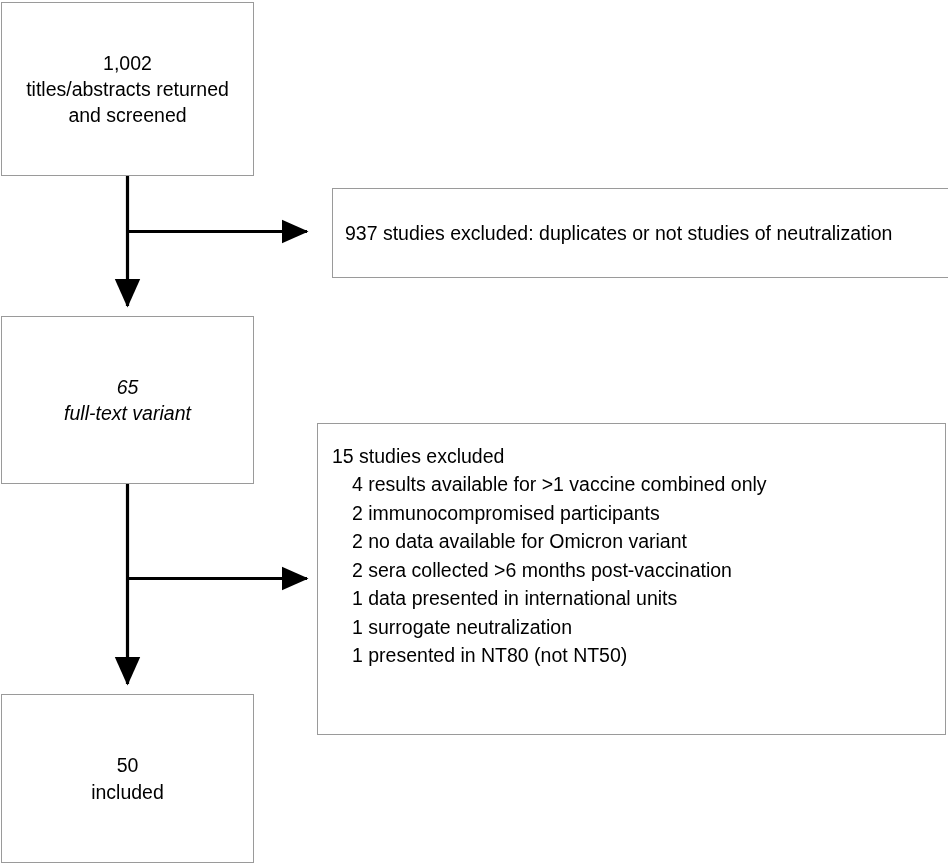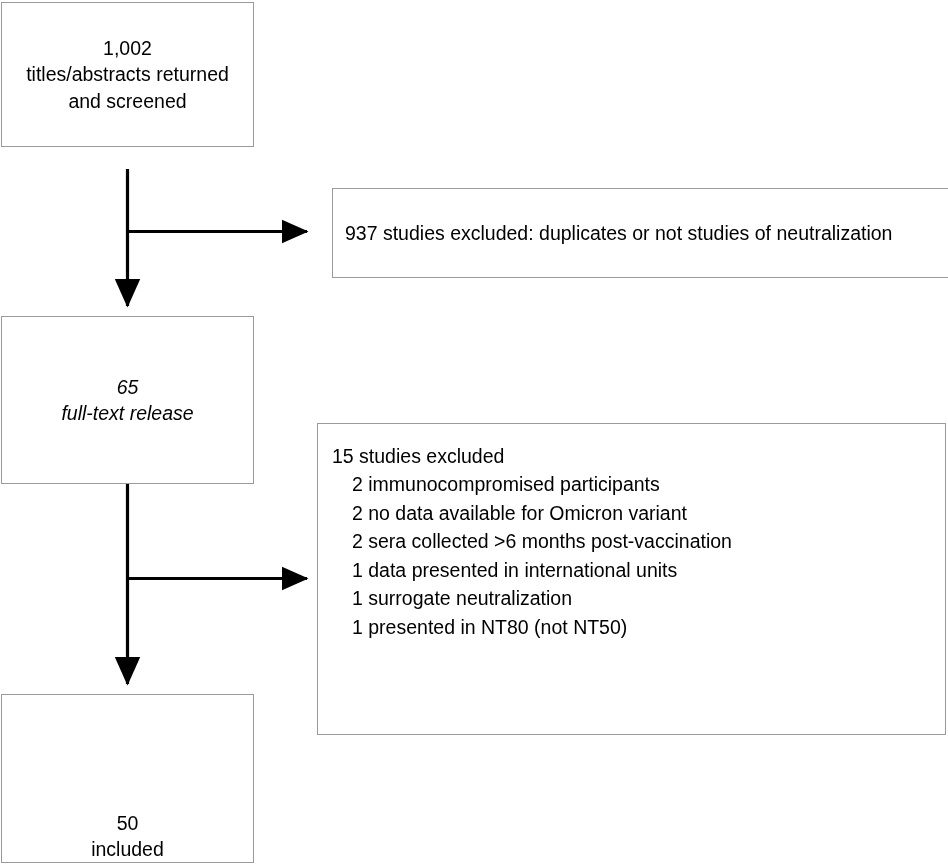--- a/index.html
+++ b/index.html
@@ -40,23 +40,23 @@
     line-height: 1.34;
     font-size: 19.5px;
   }
 
   .box-center .line {
     display: block;
     white-space: nowrap;
   }
 
   
-  #box-screened   { left: 1px;  top: 2px;   width: 253px; height: 145px; }
+  #box-screened   { left: 1px;  top: 2px;   width: 253px; height: 174px; }
   #box-fulltext   { left: 1px;  top: 316px; width: 253px; height: 168px; font-style: italic; }
-  #box-included   { left: 1px;  top: 694px; width: 253px; height: 169px; justify-content: flex-end; }
+  #box-included   { left: 1px;  top: 694px; width: 253px; height: 169px; }
 
   
   #box-excluded-1 { left: 332px; top: 188px; width: 629px; height: 90px;
                     display: flex; align-items: center; }
   #box-excluded-2 { left: 317px; top: 423px; width: 629px; height: 312px; }
 
   .excl-single {
     font-size: 19.5px;
     padding-left: 12px;
     white-space: nowrap;
@@ -113,26 +113,27 @@
     <span class="line">titles/abstracts returned</span>
     <span class="line">and screened</span>
   </div>
 
   <div class="node-box" id="box-excluded-1">
     <span class="excl-single">937 studies excluded: duplicates or not studies of neutralization</span>
   </div>
 
   <div class="node-box box-center" id="box-fulltext">
     <span class="line">65</span>
-    <span class="line">full-text release</span>
+    <span class="line">full-text variant</span>
   </div>
 
   <div class="node-box" id="box-excluded-2">
     <div class="excl-list">
       <span class="excl-heading">15 studies excluded</span>
+      <span class="excl-item">4 results available for &gt;1 vaccine combined only</span>
       <span class="excl-item">2 immunocompromised participants</span>
       <span class="excl-item">2 no data available for Omicron variant</span>
       <span class="excl-item">2 sera collected &gt;6 months post-vaccination</span>
       <span class="excl-item">1 data presented in international units</span>
       <span class="excl-item">1 surrogate neutralization</span>
       <span class="excl-item">1 presented in NT80 (not NT50)</span>
     </div>
   </div>
 
   <div class="node-box box-center" id="box-included">

